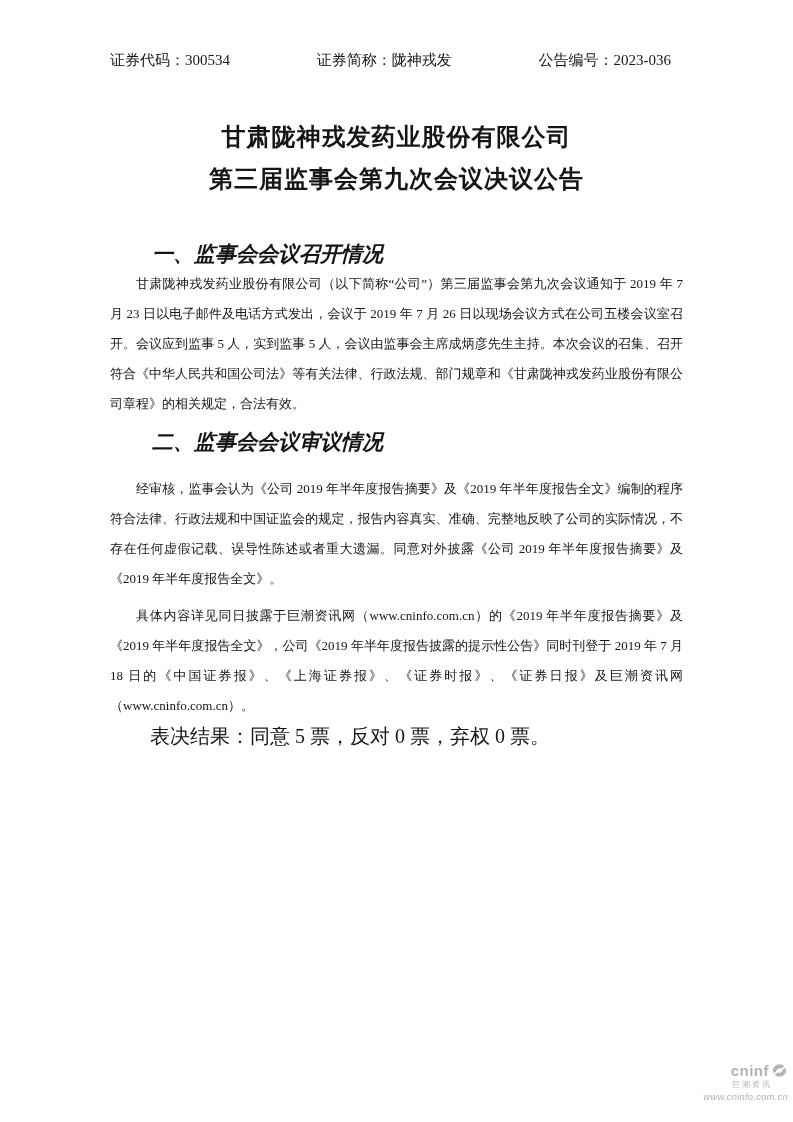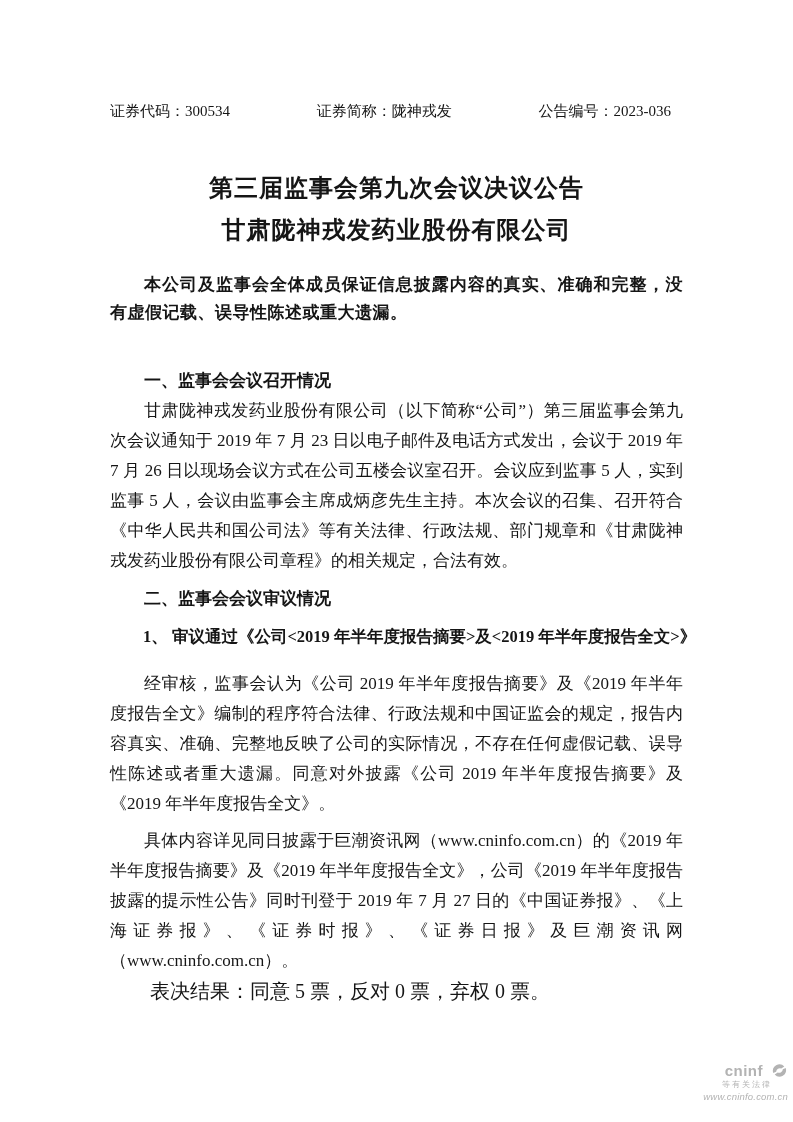--- a/index.html
+++ b/index.html
@@ -7,21 +7,21 @@
     position: relative;
     width: 793px;
     height: 1122px;
     margin: 0 auto;
     background: #ffffff;
     color: #151515;
     font-family: "Liberation Serif", "DejaVu Serif", serif;
     overflow: hidden;
   }
   .content {
-    padding: 101px 110px 0 110px;
+    padding: 50px 110px 0 110px;
   }
   .doc-header {
     display: flex;
     justify-content: space-between;
     align-items: baseline;
     font-size: 15px;
     line-height: 20px;
     padding-right: 12px;
     white-space: nowrap;
   }
@@ -36,29 +36,30 @@
   .statement {
     margin-top: 20px;
     font-size: 17px;
     font-weight: bold;
     line-height: 28px;
     text-indent: 2em;
     text-align: justify;
     letter-spacing: 0.5px;
   }
   .section-heading {
-    font-size: 17px;
+    font-size: 21px;
     font-weight: bold;
     line-height: 30px;
     text-indent: 2em;
+    font-style: italic;
   }
   .heading-1 { margin-top: 39px; }
   .heading-2 { margin-top: 8px; }
   .para {
-    font-size: 17px;
+    font-size: 13px;
     line-height: 30px;
     text-indent: 2em;
     text-align: justify;
     margin: 0;
   }
   .resolution-item {
     margin-top: 8px;
     font-size: 16.5px;
     font-weight: bold;
     line-height: 30px;
@@ -80,21 +81,21 @@
     text-align: right;
     color: #b3b3b3;
     font-family: "Liberation Sans", "DejaVu Sans", sans-serif;
     line-height: 1;
     user-select: none;
   }
   .wm-brand-row {
     display: flex;
     justify-content: flex-end;
     align-items: center;
-    gap: 8px;
+    gap: 2px;
   }
   .wm-brand {
     font-size: 15px;
     font-weight: bold;
     letter-spacing: 0.5px;
   }
   .wm-swirl { width: 17px; height: 17px; display: block; }
   .wm-cn {
     font-size: 8px;
     letter-spacing: 2px;
@@ -114,43 +115,41 @@
 <div class="page">
   <div class="content">
 
     <div class="doc-header">
       <span>证券代码：300534</span>
       <span>证券简称：陇神戎发</span>
       <span>公告编号：2023-036</span>
     </div>
 
     <div class="doc-title">
+      <div>甘肃陇神戎发药业股份有限公司</div>
       <div>第三届监事会第九次会议决议公告</div>
-      <div>甘肃陇神戎发药业股份有限公司</div>
     </div>
 
-    <p class="statement">本公司及监事会全体成员保证信息披露内容的真实、准确和完整，没有虚假记载、误导性陈述或重大遗漏。</p>
 
     <div class="section-heading heading-1">一、监事会会议召开情况</div>
     <p class="para">甘肃陇神戎发药业股份有限公司（以下简称“公司”）第三届监事会第九次会议通知于 2019 年 7 月 23 日以电子邮件及电话方式发出，会议于 2019 年 7 月 26 日以现场会议方式在公司五楼会议室召开。会议应到监事 5 人，实到监事 5 人，会议由监事会主席成炳彦先生主持。本次会议的召集、召开符合《中华人民共和国公司法》等有关法律、行政法规、部门规章和《甘肃陇神戎发药业股份有限公司章程》的相关规定，合法有效。</p>
 
     <div class="section-heading heading-2">二、监事会会议审议情况</div>
 
-    <div class="resolution-item">1、 审议通过《公司&lt;2019 年半年度报告摘要&gt;及&lt;2019 年半年度报告全文&gt;》</div>
 
     <p class="para para-review">经审核，监事会认为《公司 2019 年半年度报告摘要》及《2019 年半年度报告全文》编制的程序符合法律、行政法规和中国证监会的规定，报告内容真实、准确、完整地反映了公司的实际情况，不存在任何虚假记载、误导性陈述或者重大遗漏。同意对外披露《公司 2019 年半年度报告摘要》及《2019 年半年度报告全文》。</p>
-    <p class="para para-disclosure">具体内容详见同日披露于巨潮资讯网（www.cninfo.com.cn）的《2019 年半年度报告摘要》及《2019 年半年度报告全文》，公司《2019 年半年度报告披露的提示性公告》同时刊登于 2019 年 7 月 27 日的《中国证券报》、《上海证券报》、《证券时报》、《证券日报》及巨潮资讯网（www.cninfo.com.cn）。</p>
+    <p class="para para-disclosure">具体内容详见同日披露于巨潮资讯网（www.cninfo.com.cn）的《2019 年半年度报告摘要》及《2019 年半年度报告全文》，公司《2019 年半年度报告披露的提示性公告》同时刊登于 2019 年 7 月 18 日的《中国证券报》、《上海证券报》、《证券时报》、《证券日报》及巨潮资讯网（www.cninfo.com.cn）。</p>
 
     <div class="vote-line">表决结果：同意 5 票，反对 0 票，弃权 0 票。</div>
   </div>
 
   <div class="watermark">
     <div class="wm-brand-row">
       <span class="wm-brand">cninf</span>
       <svg class="wm-swirl" viewBox="0 0 24 24" aria-hidden="true">
         <path fill="#b3b3b3" d="M3.2 15.5a9.3 9.3 0 0 1 15.6-9.3l-4.3 3.1a5.2 5.2 0 0 0-7.2 4.4z"></path>
         <path fill="#b3b3b3" d="M20.8 8.5a9.3 9.3 0 0 1-15.6 9.3l4.3-3.1a5.2 5.2 0 0 0 7.2-4.4z"></path>
       </svg>
     </div>
-    <div class="wm-cn">等有关法律</div>
+    <div class="wm-cn">巨潮资讯</div>
     <div class="wm-url">www.cninfo.com.cn</div>
   </div>
 </div>
 
 </body></html>

